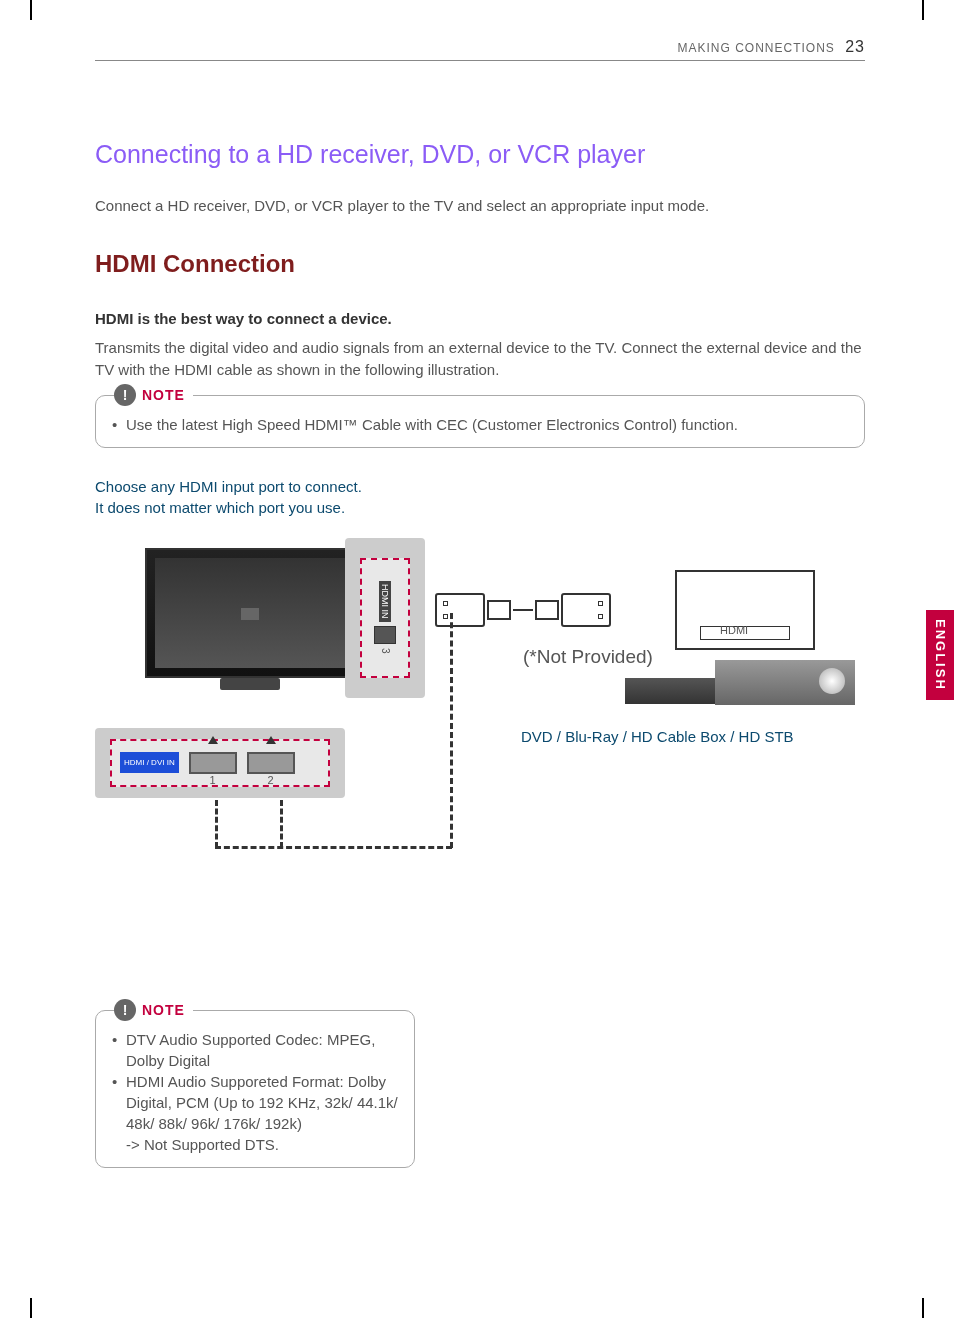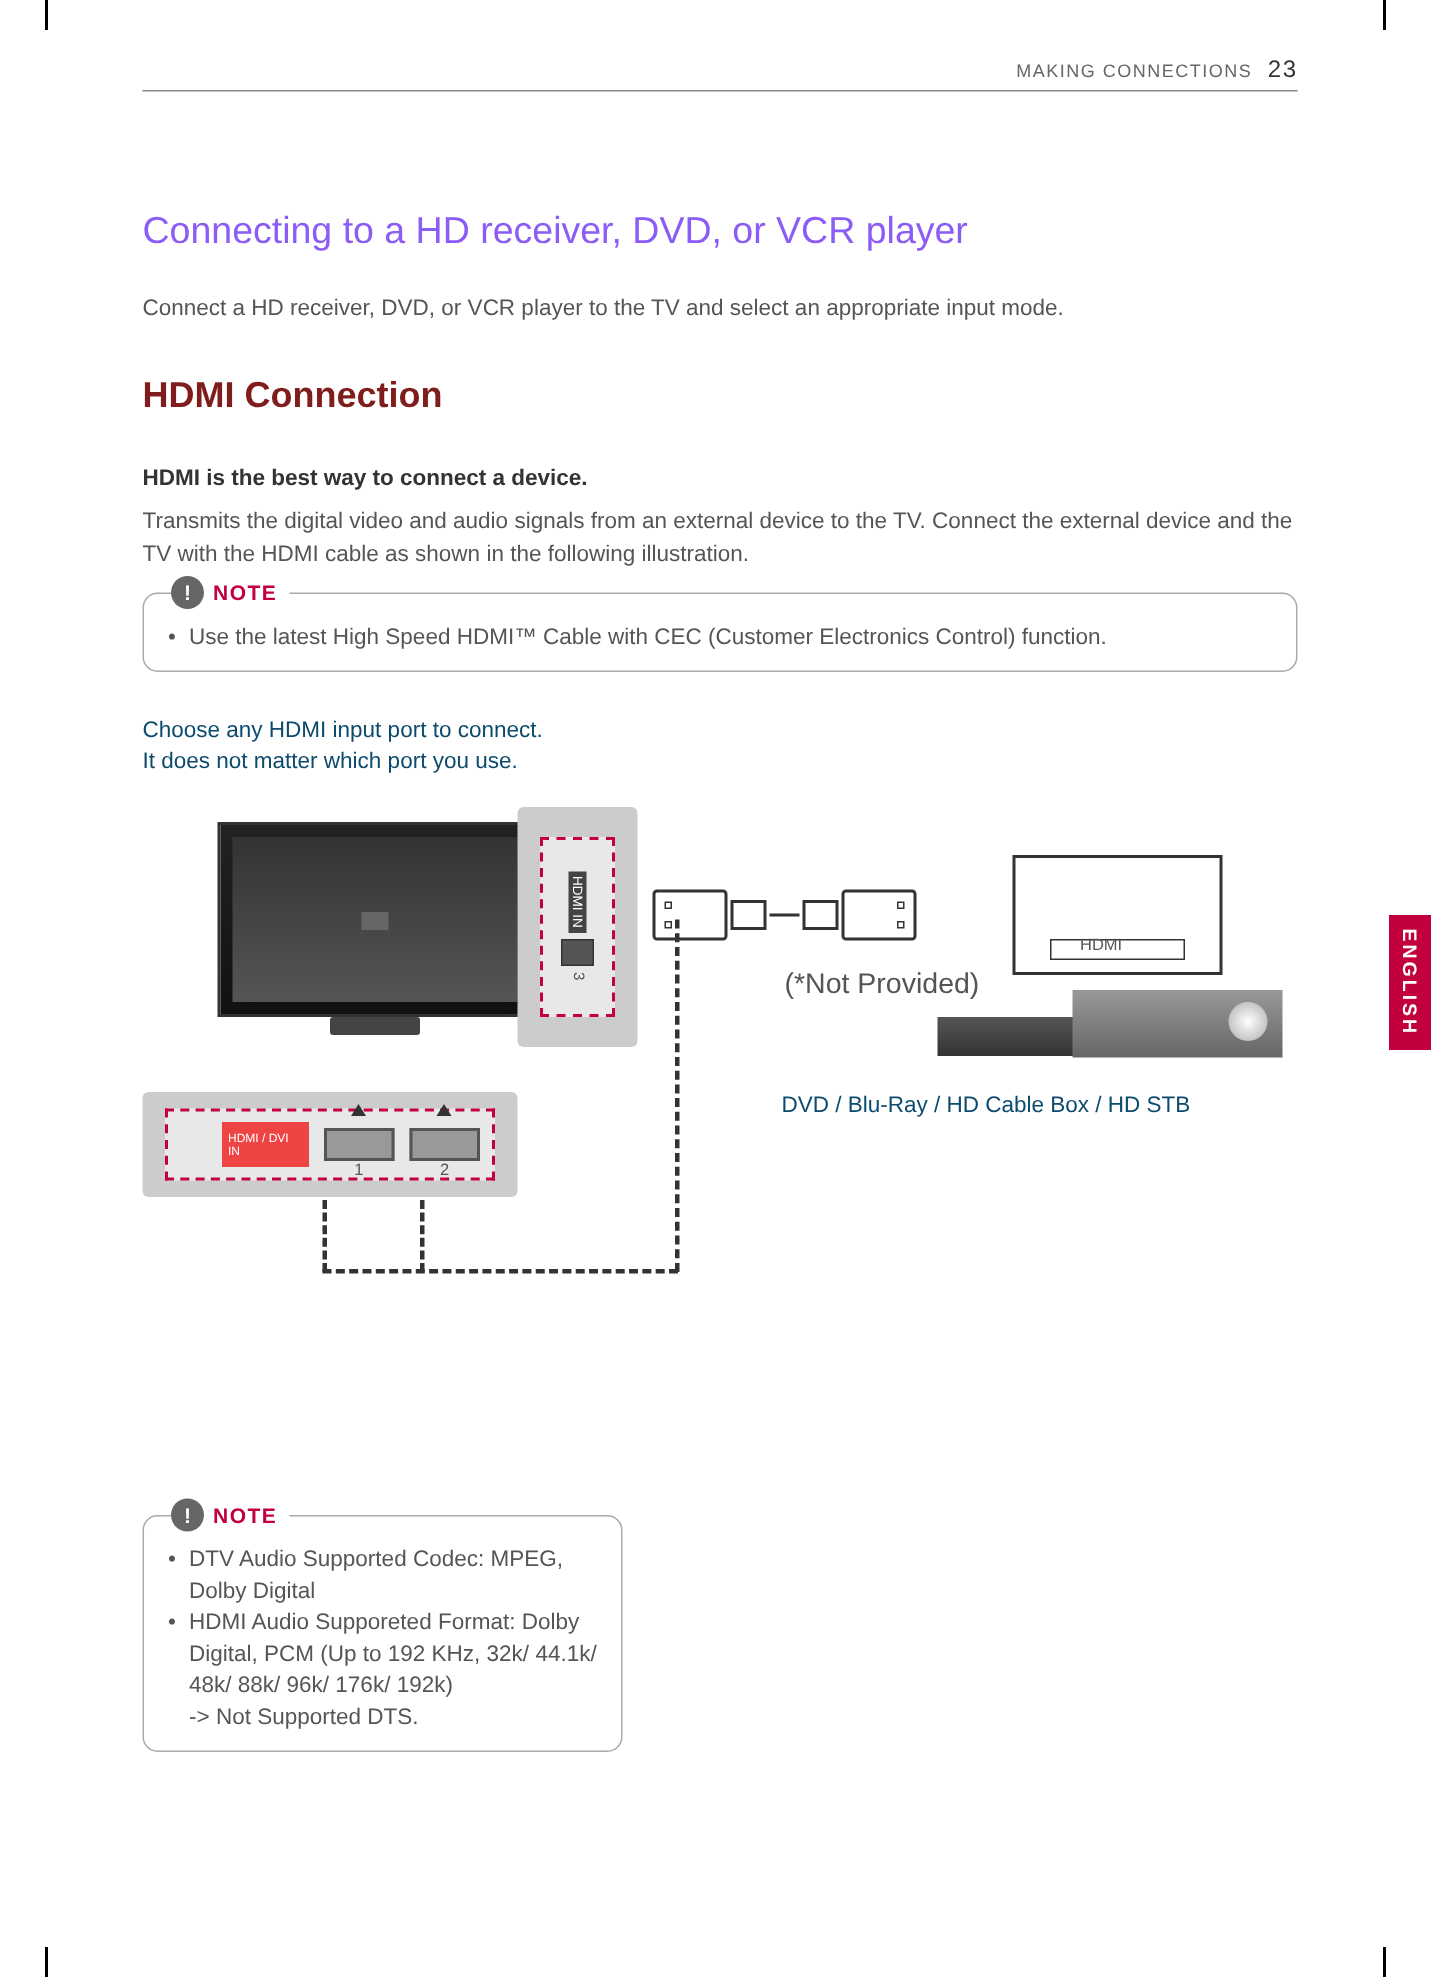--- a/index.html
+++ b/index.html
@@ -115,21 +115,21 @@
   .port-zoom-bottom{
     position:absolute; left:0; top:190px;
     width:250px; height:70px;
     background:#ccc; border-radius:4px;
     display:flex; align-items:center; justify-content:center;
   }
   .port-zoom-bottom-inner{
     width:220px;height:48px;border:2px dashed #c3003e;background:#e8e8e8;
     display:flex; align-items:center; gap:10px; padding:0 8px;
   }
-  .hdmi-h-label{ font-size:8px; background:#ef4444; color:#fff; padding:6px 4px;margin-left:28px;}
+  .hdmi-h-label{ font-size:8px; background:#1d4ed8; color:#fff; padding:6px 4px;}
   .hdmi-h-port{ width:48px;height:22px;background:#999;border:2px solid #555; position:relative;}
   .hdmi-h-port span{ position:absolute; bottom:-14px; left:50%; transform:translateX(-50%); font-size:11px;}
   .arrow-up{ position:absolute; bottom:28px; left:50%; transform:translateX(-50%); width:0;height:0;
     border-left:5px solid transparent;border-right:5px solid transparent;border-bottom:8px solid #333;}
 
   .cable{
     position:absolute; left:340px; top:55px;
     display:flex; align-items:center; gap:2px;
   }
   .plug-body{ width:50px;height:34px;border:2px solid #333;border-radius:3px;background:#fff;position:relative;}

